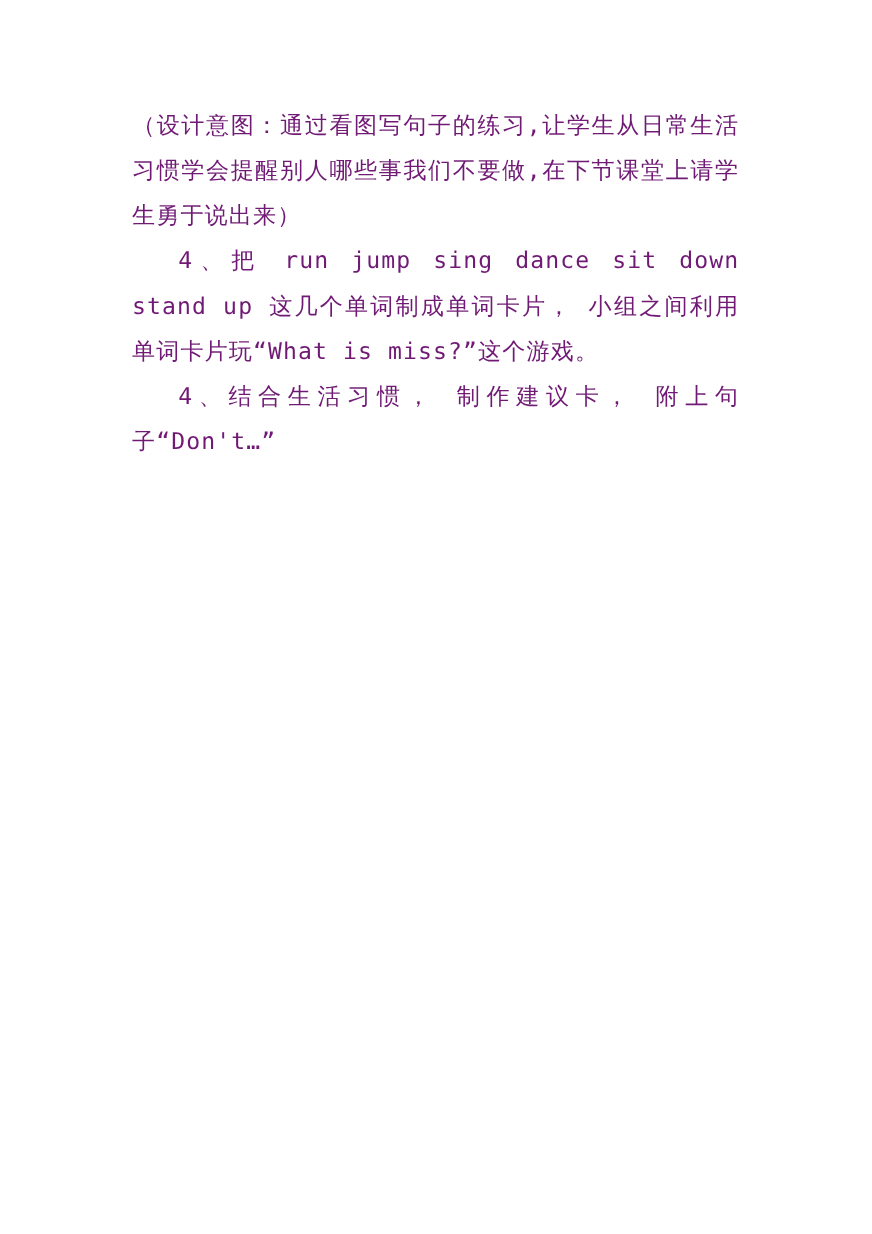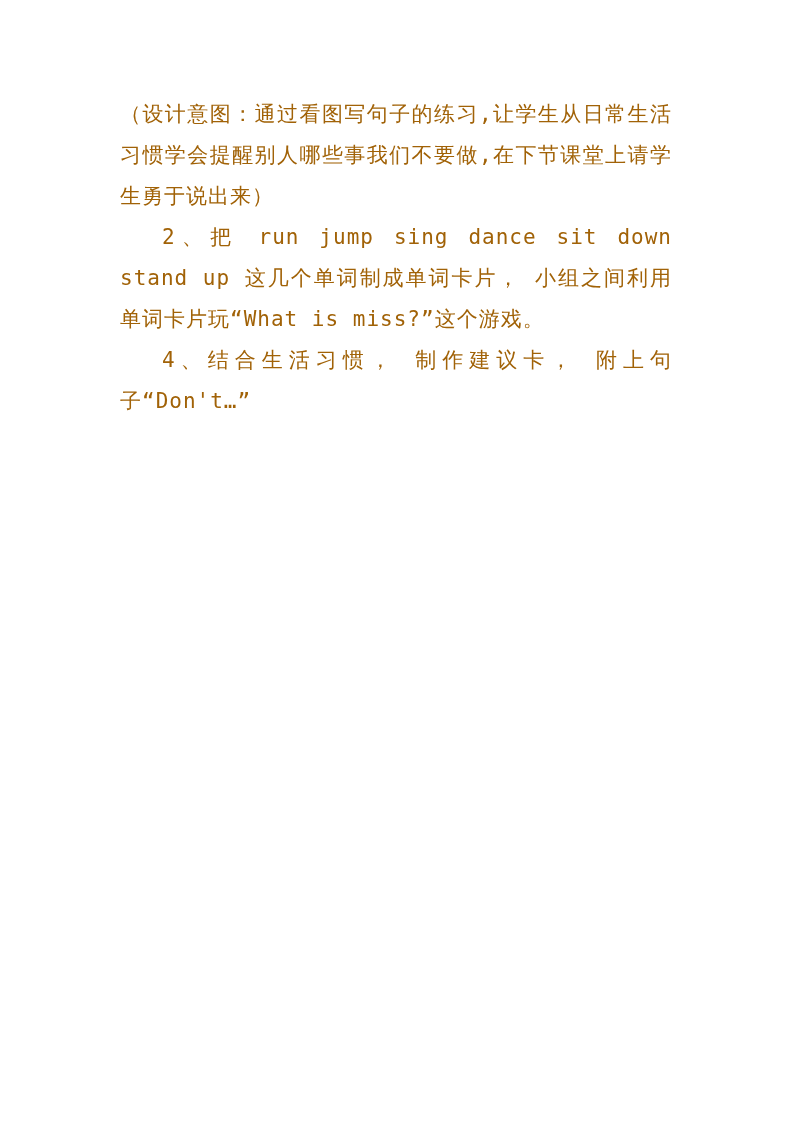--- a/index.html
+++ b/index.html
@@ -26,31 +26,31 @@
   .text-block {
     width: 552px;
   }
   .para {
     margin: 0;
     padding: 0;
     font-family: "DejaVu Sans Mono", "DejaVu Sans", "Liberation Sans", sans-serif;
     font-size: 21px;
     line-height: 41px;
     letter-spacing: 1px;
-    color: #a16207;
+    color: #701a75;
     text-align: justify;
     text-justify: inter-character;
     word-break: break-word;
   }
   .para.indent {
     text-indent: 2em;
   }
 </style>
 </head>
 <body>
 
 <div class="page">
   <div class="text-block">
     <p class="para">（设计意图：通过看图写句子的练习,让学生从日常生活习惯学会提醒别人哪些事我们不要做,在下节课堂上请学生勇于说出来）</p>
-    <p class="para indent">2、把 run jump sing dance sit down stand up 这几个单词制成单词卡片， 小组之间利用单词卡片玩“What is miss?”这个游戏。</p>
+    <p class="para indent">4、把 run jump sing dance sit down stand up 这几个单词制成单词卡片， 小组之间利用单词卡片玩“What is miss?”这个游戏。</p>
     <p class="para indent">4、结合生活习惯， 制作建议卡， 附上句子“Don't…”</p>
   </div>
 </div>
 
 </body></html>

